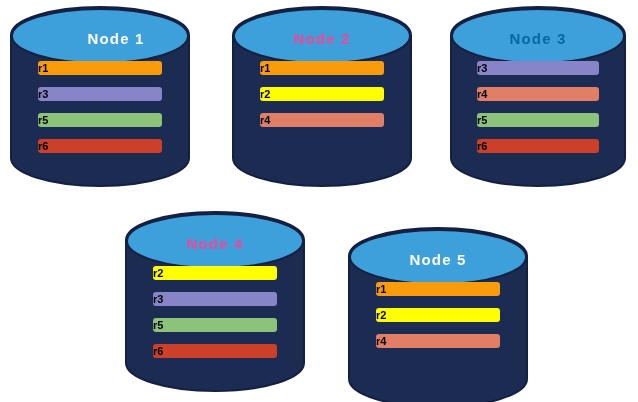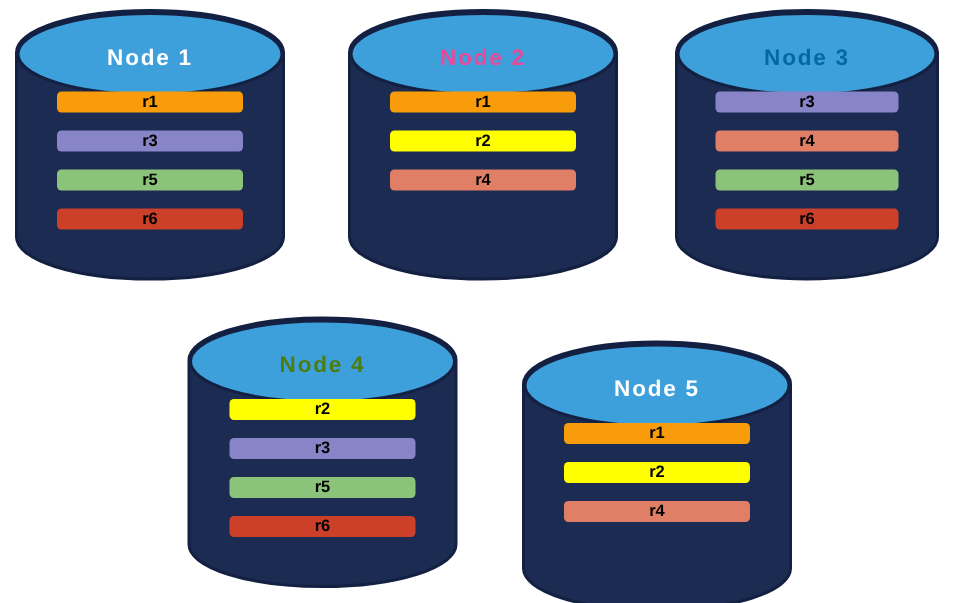--- a/index.html
+++ b/index.html
@@ -54,37 +54,36 @@
     box-sizing: border-box;
   }
   .row-bar:last-child { margin-bottom: 0; }
   .row-label {
     position: absolute;
     left: 0;
     top: 0;
     width: 100%;
     height: 14px;
     line-height: 14px;
-    text-align: center;
     font-size: 11px;
     font-weight: bold;
     color: #000000;
     font-family: "Liberation Sans", sans-serif;
   }
 </style>
 </head>
 <body style="background: rgb(255, 255, 255);">
 
 <div id="canvas">
     <div class="node" style="left: 10px; top: 7px; width: 180px; height: 180px;">
       <svg class="cyl-svg" width="180" height="180" viewBox="0 0 180 180">
         <path d="M 1 28 L 1 151 A 89 28 0 0 0 179 151 L 179 28 A 89 28 0 0 0 1 28 Z" fill="#1c2b52" stroke="#132042" stroke-width="2"></path>
         <ellipse cx="90" cy="29" rx="88" ry="27" fill="#3da0db" stroke="#132042" stroke-width="2"></ellipse>
       </svg>
-      <div class="node-title" style="top: 24px; color: rgb(255, 255, 255);">Node  1</div>
+      <div class="node-title" style="top: 24px; color: rgb(255, 255, 255); padding-left: 16px;">Node  1</div>
       <div class="rows" style="top: 54px; padding-left: 28px; padding-right: 28px; box-sizing: border-box;">
         <div class="row-bar" style="background: rgb(249, 156, 11);">
           <span class="row-label" style="color: rgb(0, 0, 0);">r1</span>
         </div>
         <div class="row-bar" style="background: rgb(136, 132, 200);">
           <span class="row-label" style="color: rgb(0, 0, 0);">r3</span>
         </div>
         <div class="row-bar" style="background: rgb(140, 195, 122);">
           <span class="row-label" style="color: rgb(0, 0, 0);">r5</span>
         </div>
@@ -130,21 +129,21 @@
         <div class="row-bar" style="background: rgb(204, 63, 40);">
           <span class="row-label" style="color: rgb(0, 0, 0);">r6</span>
         </div>
       </div>
     </div>
     <div class="node" style="left: 125px; top: 212px; width: 180px; height: 180px;">
       <svg class="cyl-svg" width="180" height="180" viewBox="0 0 180 180">
         <path d="M 1 28 L 1 151 A 89 28 0 0 0 179 151 L 179 28 A 89 28 0 0 0 1 28 Z" fill="#1c2b52" stroke="#132042" stroke-width="2"></path>
         <ellipse cx="90" cy="29" rx="88" ry="27" fill="#3da0db" stroke="#132042" stroke-width="2"></ellipse>
       </svg>
-      <div class="node-title" style="top: 24px; color: #4d7c0f;">Node  4</div>
+      <div class="node-title" style="top: 24px; color: #ec4899;">Node  4</div>
       <div class="rows" style="top: 54px; padding-left: 28px; padding-right: 28px; box-sizing: border-box;">
         <div class="row-bar" style="background: rgb(255, 255, 0);">
           <span class="row-label" style="color: rgb(0, 0, 0);">r2</span>
         </div>
         <div class="row-bar" style="background: rgb(136, 132, 200);">
           <span class="row-label" style="color: rgb(0, 0, 0);">r3</span>
         </div>
         <div class="row-bar" style="background: rgb(140, 195, 122);">
           <span class="row-label" style="color: rgb(0, 0, 0);">r5</span>
         </div>

